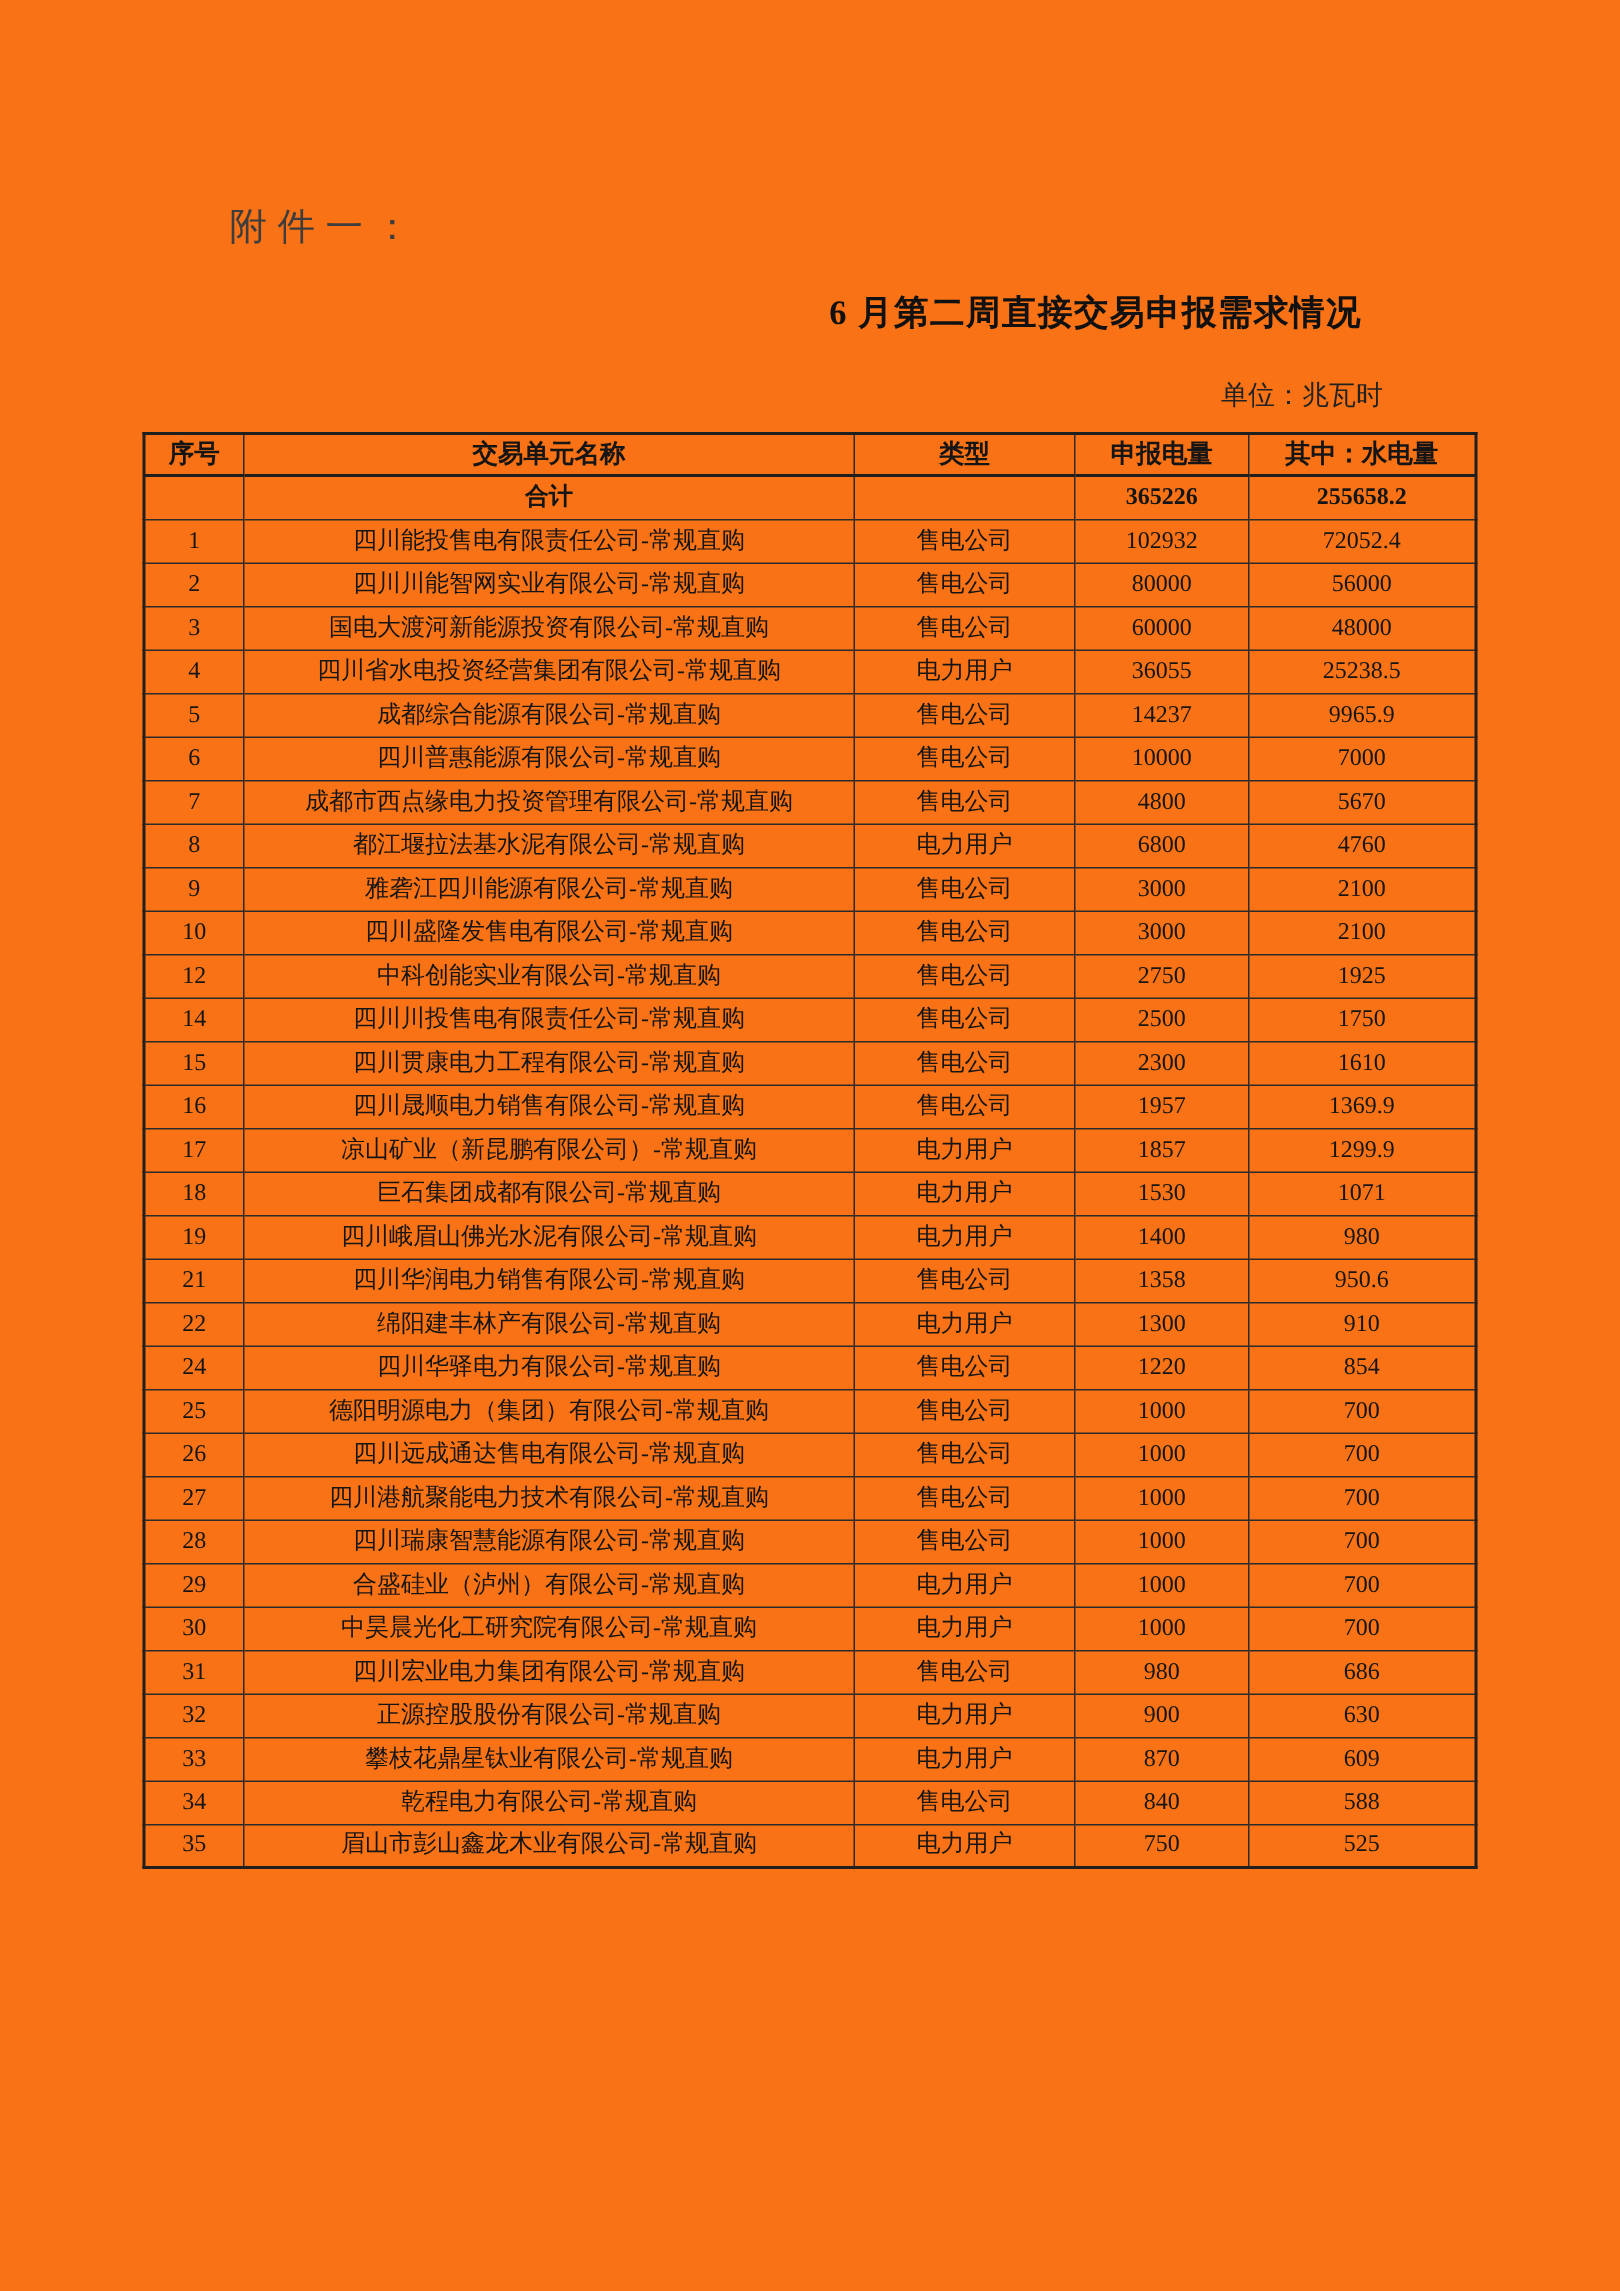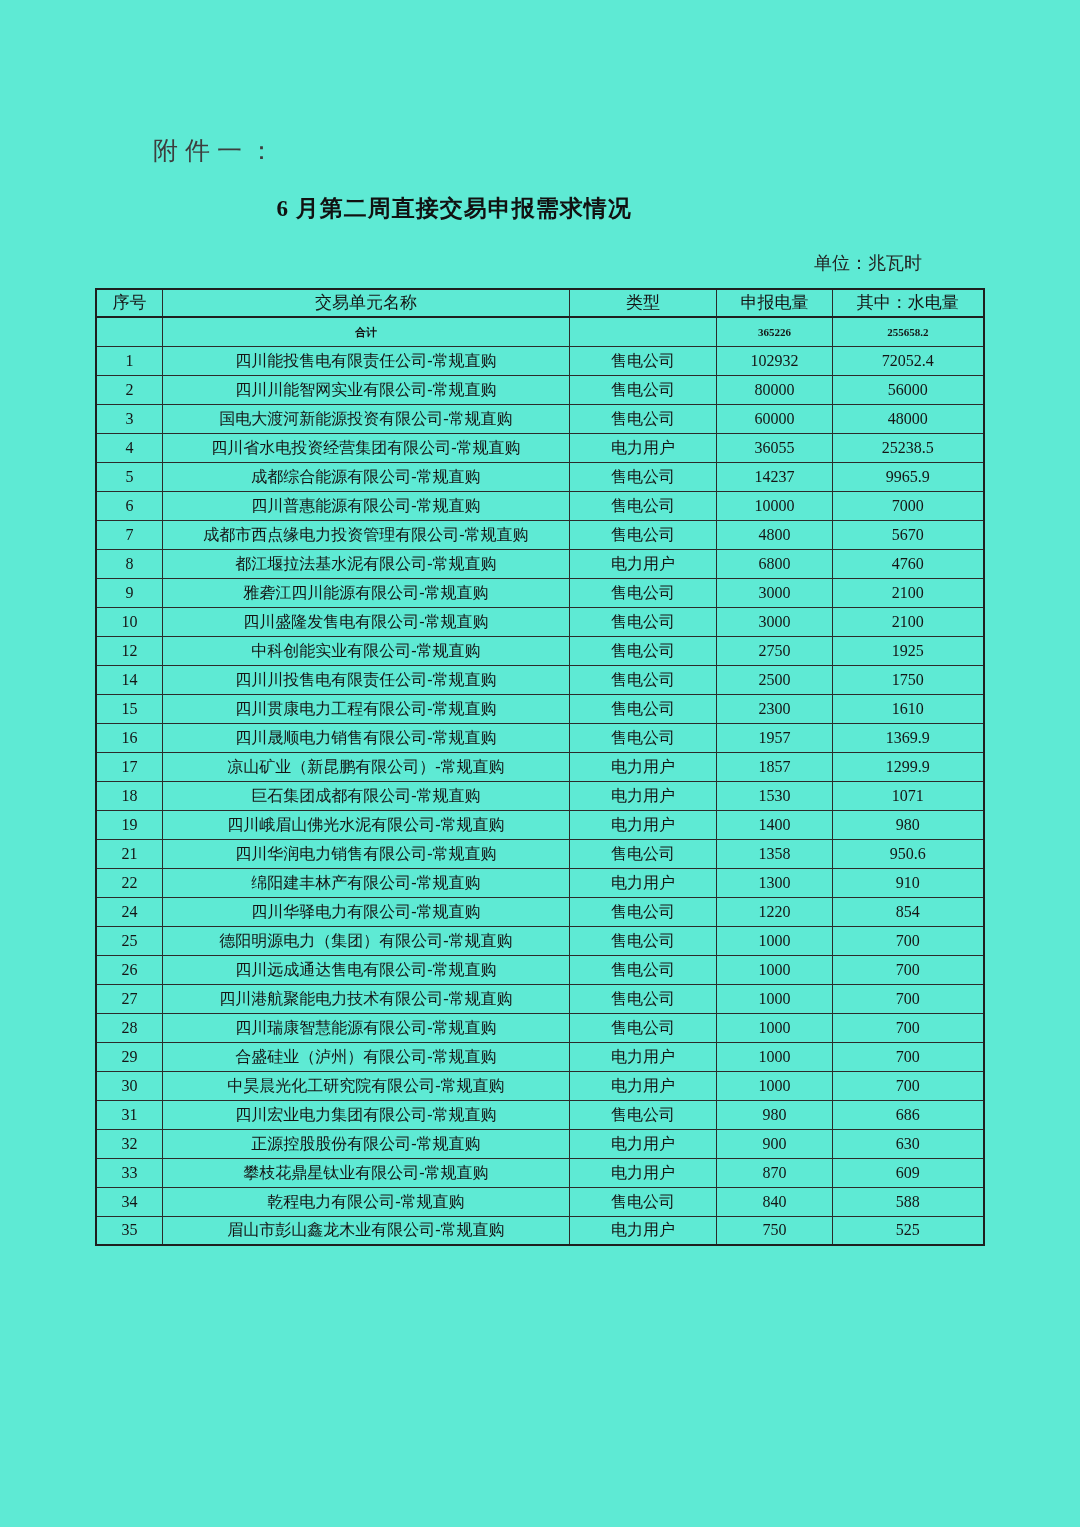--- a/index.html
+++ b/index.html
@@ -6,36 +6,36 @@
   html, body { margin: 0; padding: 0; }
   body {
     width: 1080px; height: 1527px;
     background: #ffffff;
     font-family: "Liberation Serif", "DejaVu Serif", serif;
     color: #1c1c1c;
   }
   .page {
     position: relative;
     width: 1080px; height: 1527px;
-    background: #5eead4;
+    background: #f97316;
     overflow: hidden;
   }
   .attachment-label {
     position: absolute;
     left: 153px; top: 134px;
     font-size: 25px;
     font-weight: 400;
     color: #3d3d3d;
     letter-spacing: 7px;
   }
   .doc-title {
     position: absolute;
     left: 0; top: 193px;
     width: 908px;
-    text-align: center;
+    text-align: right;
     font-size: 23px;
     font-weight: 700;
     color: #111;
     letter-spacing: 1px;
   }
   .unit-label {
     position: absolute;
     top: 251px; right: 158px;
     font-size: 18px;
     color: #222;
@@ -57,29 +57,29 @@
     vertical-align: middle;
     padding: 0 2px;
     height: 29px;
     font-size: 16px;
     line-height: 1.1;
     white-space: nowrap;
     overflow: hidden;
     color: #151515;
   }
   table.report thead th {
-    font-weight: 400;
+    font-weight: 700;
     font-size: 17px;
     height: 28px;
     border-bottom: 2.5px solid #1f1f1f;
     margin-left: 10px;
   }
   table.report tr.total-row td {
     font-weight: 700;
-    font-size: 11px;
+    font-size: 16px;
   }
   col.c-no    { width: 7.5%; }
   col.c-name  { width: 45.8%; }
   col.c-type  { width: 16.6%; }
   col.c-decl  { width: 13.0%; }
   col.c-hydro { width: 17.1%; }
 </style>
 </head>
 <body>
 

